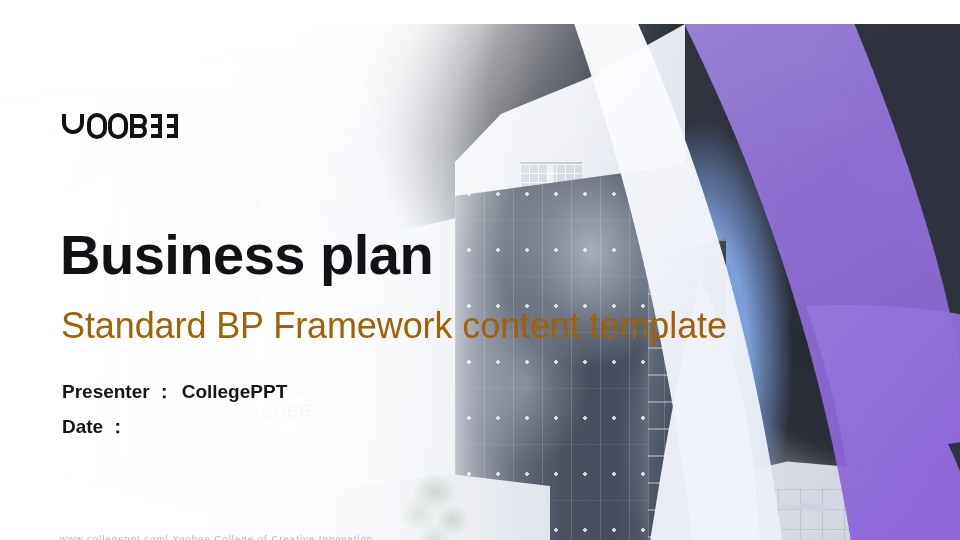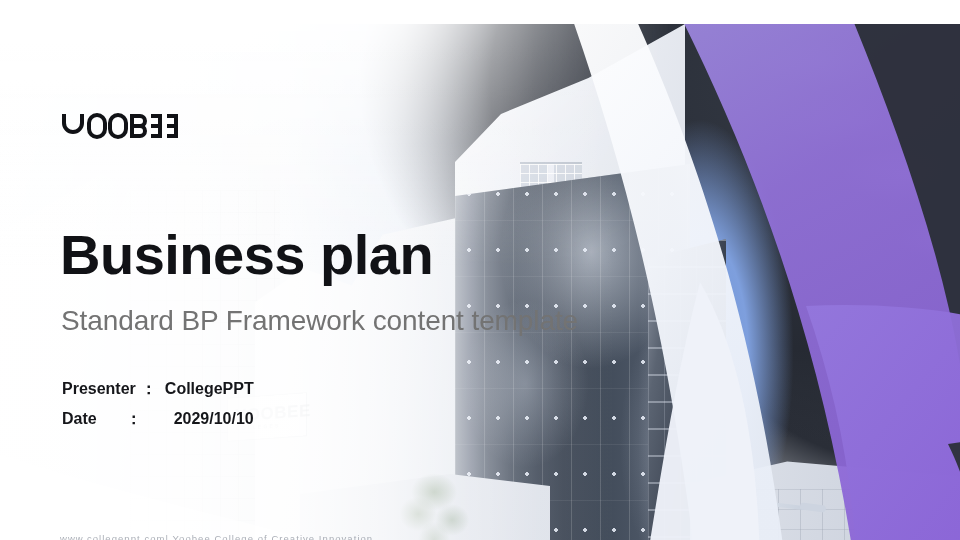--- a/index.html
+++ b/index.html
@@ -235,29 +235,28 @@
     width: 120px; height: 32px;
   }
   .title {
     position: absolute; left: 60px; top: 203px;
     font-size: 56px; font-weight: 700; color: #111216;
     letter-spacing: -0.5px; line-height: 1;
     white-space: nowrap;
   }
   .subtitle {
     position: absolute; left: 61px; top: 281px;
-    font-size: 28px; font-weight: 400; color: #737373;
+    font-size: 36px; font-weight: 400; color: #a16207;
     letter-spacing: -0.1px; white-space: nowrap;
   }
   .meta { position: absolute; left: 62px; top: 355px; }
   .meta-row {
     display: flex; align-items: baseline;
-    font-size: 16px; color: #15161a; margin-bottom: 9px;
+    font-size: 19px; color: #15161a; margin-bottom: 9px;
     white-space: nowrap;
-    justify-content: space-between;
   }
   .meta-label { font-weight: 700; }
   .meta-colon { font-weight: 700; margin: 0 4px 0 5px; }
   .meta-value { font-weight: 700; margin-left: 4px; }
 
   .footer {
     position: absolute; left: 60px; top: 509px;
     font-size: 9.5px; letter-spacing: 1.05px;
     color: rgba(120,126,138,0.62);
     white-space: nowrap;
@@ -388,21 +387,20 @@
 
   <div class="meta">
     <div class="meta-row">
       <span class="meta-label">Presenter</span>
       <span class="meta-colon">：</span>
       <span class="meta-value">CollegePPT</span>
     </div>
     <div class="meta-row">
       <span class="meta-label">Date</span>
       <span class="meta-colon">：</span>
-      <span class="meta-value">2029/10/10</span>
     </div>
   </div>
 
   <div class="footer">
     <span>www.collegeppt.com</span><span class="sep">|</span>
     <span>Yoobee College of Creative Innovation</span>
   </div>
 
 </div>
 

